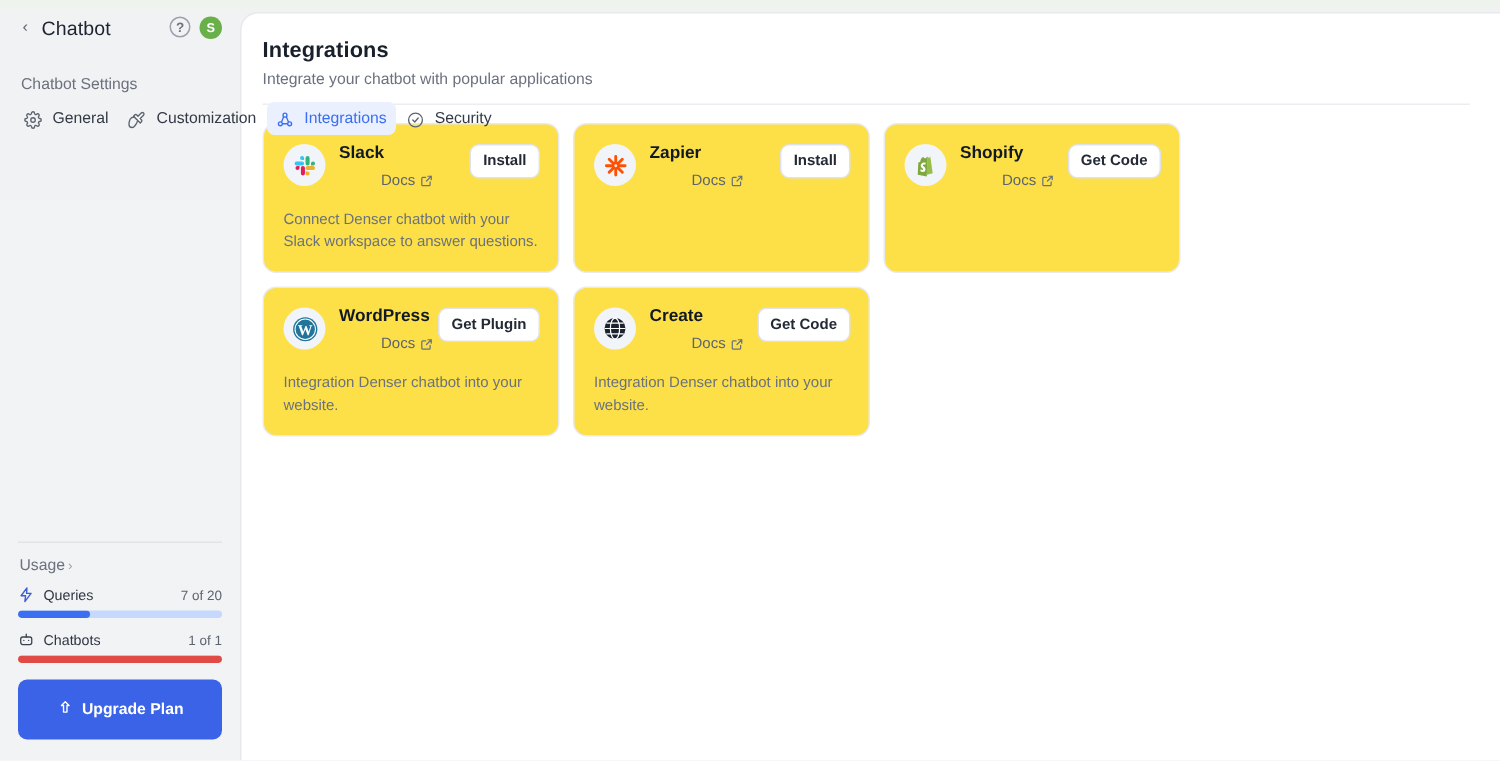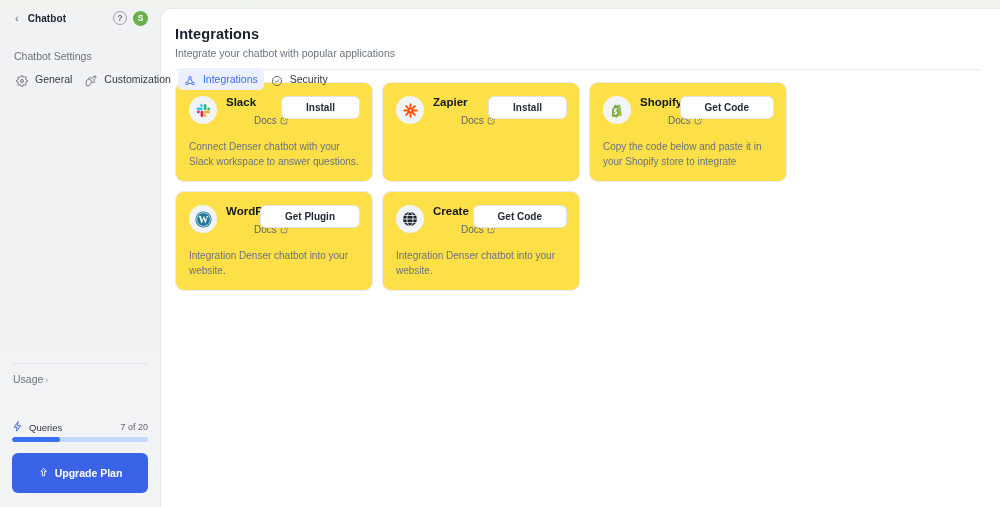--- a/index.html
+++ b/index.html
@@ -40,22 +40,22 @@
     gap: 6px;
   }
   .sb-back {
     font-size: 11px;
     color: #5d6470;
     line-height: 1;
     cursor: pointer;
     padding: 2px 3px;
   }
   .sb-title {
-    font-size: 10px;
-    font-weight: bold;
+    font-size: 13px;
+    font-weight: normal;
     color: #1d2430;
     flex: 1;
     letter-spacing: .1px;
   }
   .help-icon {
     width: 14px; height: 14px;
     border: 1.2px solid #9aa1ad;
     border-radius: 50%;
     color: #6d7480;
     font-size: 9px;
@@ -110,21 +110,21 @@
   }
 
   .usage-head {
     font-size: 10.5px;
     color: #6b727e;
     padding: 9px 3px 8px 3px;
     cursor: pointer;
   }
   .usage-head .chev { font-size: 9px; color: #9aa1ad; margin-left: 2px; }
 
-  .meter { padding: 0 2px 0 2px; margin-bottom: 9px; margin-top: 28px; }
+  .meter { padding: 0 2px 0 2px; margin-bottom: 9px; }
   .meter-row {
     display: flex;
     align-items: center;
     font-size: 9.5px;
     color: #2f3643;
     margin-bottom: 4px;
     gap: 5px;
   }
   .meter-row .m-name { flex: 1; }
   .meter-row .m-val { color: #5d6470; font-size: 9px; text-align: center; }
@@ -240,21 +240,21 @@
   .docs-link svg { display: block; }
 
   .card-btn {
     border: 1px solid #dfe2e7;
     background: #fff;
     border-radius: 6px;
     font-size: 10px;
     font-weight: bold;
     color: #232a36;
     font-family: "Liberation Sans", sans-serif;
-    padding: 5px 24px;
+    padding: 5px 8px;
     cursor: pointer;
     white-space: nowrap;
     margin-top: 1px;
   }
 
   .card-desc {
     font-size: 10px;
     line-height: 14.5px;
     color: #6b727e;
     margin-top: 12px;
@@ -338,20 +338,35 @@
           </svg>
         </span>
         <span class="m-name">Queries</span>
         <span class="m-val">7 of 20</span>
       </div>
       <div class="bar blue">
           <i style="width:35%"></i>
         </div>
     </div>
 
+    <div class="meter">
+      <div class="meter-row">
+        <span class="nav-ico">
+          <svg viewBox="0 0 24 24" width="11" height="11" fill="none" stroke="#3a4250" stroke-width="1.9" stroke-linecap="round" stroke-linejoin="round">
+            <rect x="4" y="8" width="16" height="11" rx="3"></rect>
+            <path d="M12 4v4M8.5 13h.01M15.5 13h.01"></path>
+          </svg>
+        </span>
+        <span class="m-name">Chatbots</span>
+        <span class="m-val">1 of 1</span>
+      </div>
+      <div class="bar red">
+          <i style="width:100%"></i>
+        </div>
+    </div>
 
     <button class="upgrade-btn">
       <span>
         <svg viewBox="0 0 24 24" width="11" height="11" fill="none" stroke="#ffffff" stroke-width="2" stroke-linecap="round" stroke-linejoin="round">
           <path d="M12 4 6.5 9.5h3V19h5V9.5h3z"></path>
         </svg>
       </span>
       <span>Upgrade Plan</span>
     </button>
 
@@ -434,21 +449,20 @@
               <span class="docs-link">
                 <span>Docs</span>
                 <svg viewBox="0 0 24 24" width="9" height="9" fill="none" stroke="#6b727e" stroke-width="2.2" stroke-linecap="round" stroke-linejoin="round">
                   <path d="M14 4h6v6M20 4l-8.5 8.5"></path>
                   <path d="M18 14v5a1.8 1.8 0 0 1-1.8 1.8H5A1.8 1.8 0 0 1 3.2 19V7.8A1.8 1.8 0 0 1 5 6h5"></path>
                 </svg>
               </span>
             </div>
             <button class="card-btn">Get Code</button>
           </div>
-          <div class="card-desc">Copy the code below and paste it in your Shopify store to integrate</div>
         </div>
 
         <div class="card">
           <div class="card-head">
             <span class="logo-wrap">
               <svg viewBox="0 0 24 24" width="19" height="19">
                 <circle cx="12" cy="12" r="10.2" fill="#21759b"></circle>
                 <circle cx="12" cy="12" r="8.6" fill="none" stroke="#ffffff" stroke-width="0.9"></circle>
                 <text x="12" y="16.6" text-anchor="middle" font-family="'Liberation Serif', serif" font-size="12.5" font-weight="bold" fill="#ffffff">W</text>
               </svg>

